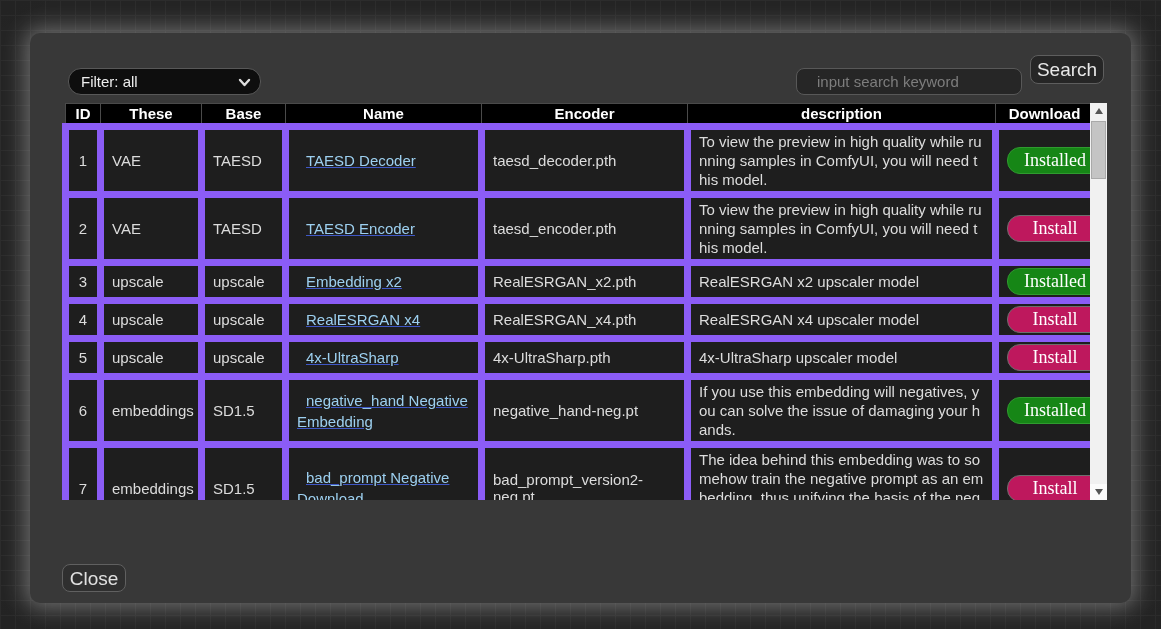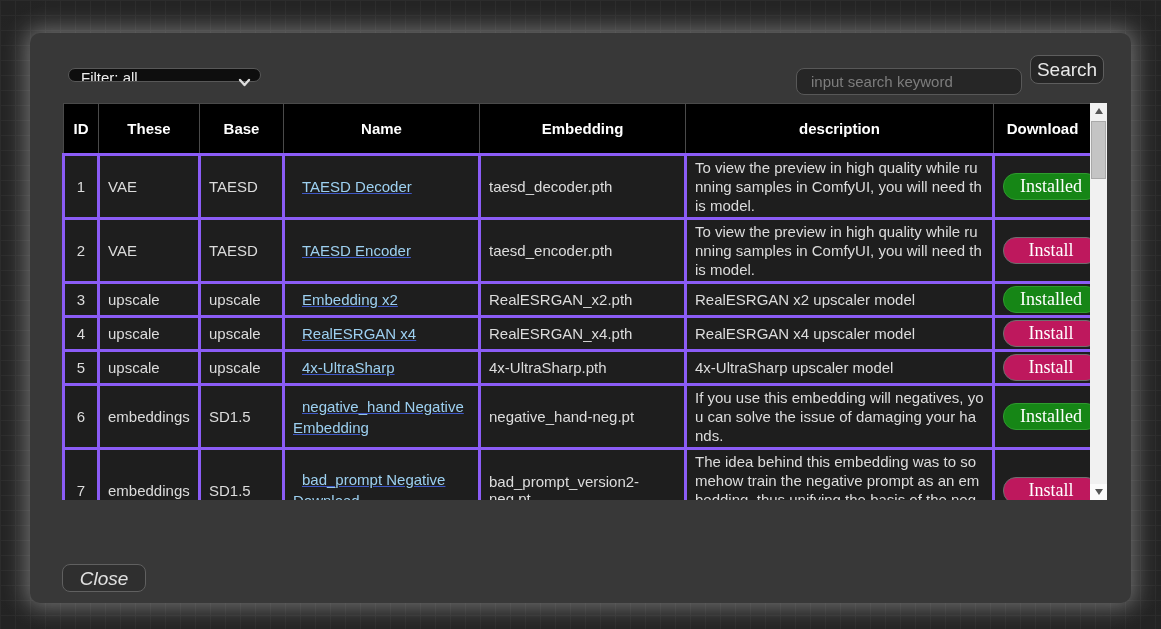--- a/index.html
+++ b/index.html
@@ -13,54 +13,54 @@
       linear-gradient(to bottom, #2c2c2c 1px, transparent 1px);
     background-size:100% 100%, 15px 15px, 15px 15px;
     position:relative;
   }
   .dialog {
     position:absolute; left:30px; top:33px; width:1101px; height:570px;
     background:#383838; border-radius:10px;
     box-shadow:0 0 22px 5px rgba(225,225,225,0.38);
   }
   
-  .filter-wrap { position:absolute; left:38px; top:35px; width:193px; height:14px; }
+  .filter-wrap { position:absolute; left:38px; top:35px; width:193px; height:27px; }
   select.filter {
     width:100%; height:100%; appearance:none; -webkit-appearance:none;
     background:#0e0e0e; color:#eee; border:1px solid #585858; border-radius:13px;
     padding:0 28px 0 12px; font-size:15px; font-family:inherit; cursor:pointer;
   }
   .filter-chevron { position:absolute; right:10px; top:7px; pointer-events:none; }
   .search-input {
     position:absolute; left:766px; top:35px; width:226px; height:27px;
     background:#262626; border:1px solid #585858; border-radius:8px;
-    color:#ddd; font-size:15px; padding:0 14px; font-family:inherit;
+    color:#ddd; font-size:15px; padding:0 20px; font-family:inherit;
   }
   .search-input::placeholder { color:#7d7d7d; }
   .search-btn {
     position:absolute; left:1000px; top:22px; width:74px; height:29px;
     background:#262626; border:1.5px solid #5e5e5e; border-radius:8px;
     color:#e8e8e8; font-size:19px; font-family:inherit; cursor:pointer; line-height:1;
   }
   
   .table-viewport {
     position:absolute; left:32px; top:70px; width:1045px; height:397px;
     overflow:hidden;
   }
   table.models {
     position:absolute; left:0; top:0; width:1028px;
     border-collapse:collapse; table-layout:fixed;
   }
   table.models th {
     background:#000; color:#fff; font-size:15px; font-weight:bold;
-    height:21px; padding:16px 2px; border:1px solid #4a4a4a; text-align:center;
+    height:21px; padding:1px 2px; border:1px solid #4a4a4a; text-align:center;
   }
   table.models td {
     background:#1e1e1e; color:#dcdcdc; font-size:15px;
-    border:3px solid #8b5cf6; padding:2px 8px; vertical-align:middle;
+    border:7px solid #8b5cf6; padding:2px 8px; vertical-align:middle;
   }
   td.c-id { text-align:center; }
   td.c-name { padding:2px 2px; }
   td.c-name a {
     color:#9dd0f0; font-weight:normal; font-size:15px;
     text-decoration:underline; text-decoration-color:#3f58c6;
     display:block; text-indent:9px; line-height:21px; word-wrap:break-word;
   }
   td.c-desc {
     font-size:14px; line-height:19px; padding:0 6px;
@@ -87,23 +87,23 @@
   .vscroll .arrow.up { top:0; }
   .vscroll .arrow.down { bottom:0; background:#fbfbfb; }
   .tri-up { width:0; height:0; border-left:4px solid transparent; border-right:4px solid transparent; border-bottom:6px solid #555; }
   .tri-down { width:0; height:0; border-left:4px solid transparent; border-right:4px solid transparent; border-top:6px solid #555; }
   .vscroll .thumb {
     position:absolute; left:1px; top:18px; width:15px; height:58px;
     background:#c4c4c4; border:1px solid #a9a9a9;
   }
   
   .close-btn {
-    position:absolute; left:32px; top:531px; width:84px; height:28px;
+    position:absolute; left:32px; top:531px; width:64px; height:28px;
     background:#2f2f2f; border:1.5px solid #606060; border-radius:8px;
-    color:#e0e0e0; font-size:19px; font-family:inherit; cursor:pointer; line-height:1;font-style:italic;
+    color:#e0e0e0; font-size:19px; font-family:inherit; cursor:pointer; line-height:1;
   }
 </style>
 </head>
 <body>
 
 <div class="dialog">
 
   <div class="filter-wrap">
     <select class="filter">
       <option>Filter: all</option>
@@ -127,21 +127,21 @@
           <col style="width:206px">
           <col style="width:308px">
         <col style="width:98px">
       </colgroup>
       <thead>
         <tr>
           <th>ID</th>
           <th>These</th>
           <th>Base</th>
           <th>Name</th>
-          <th>Embedding</th>
+          <th>Encoder</th>
           <th>description</th>
           <th>Download</th>
         </tr>
       </thead>
       <tbody id="model-rows">
           <tr>
     <td class="c-id">1</td>
     <td class="c-type">VAE</td>
     <td class="c-base">TAESD</td>
     <td class="c-name">

